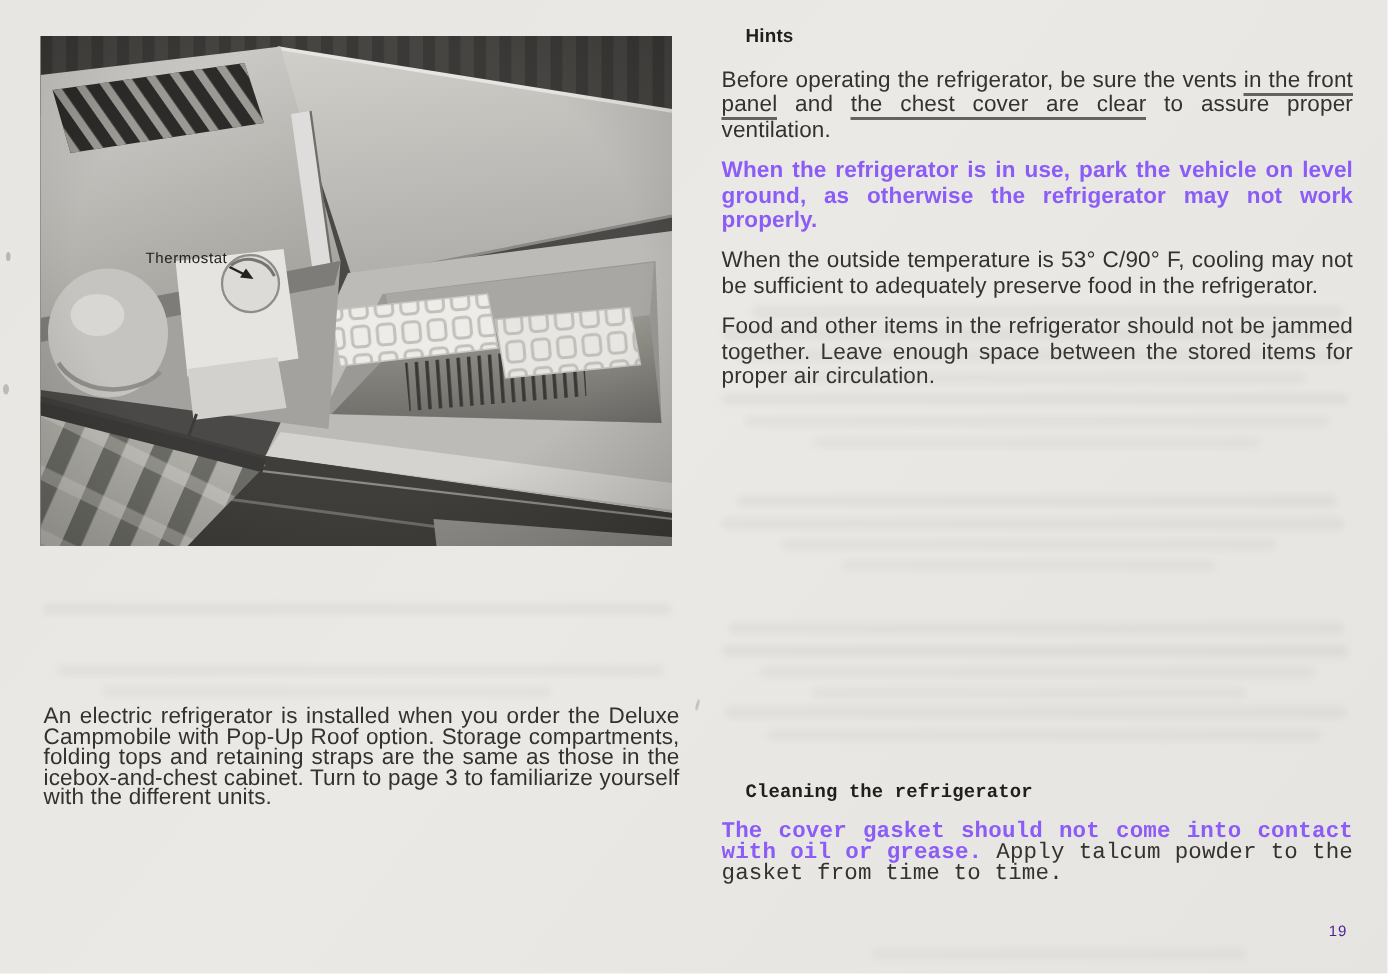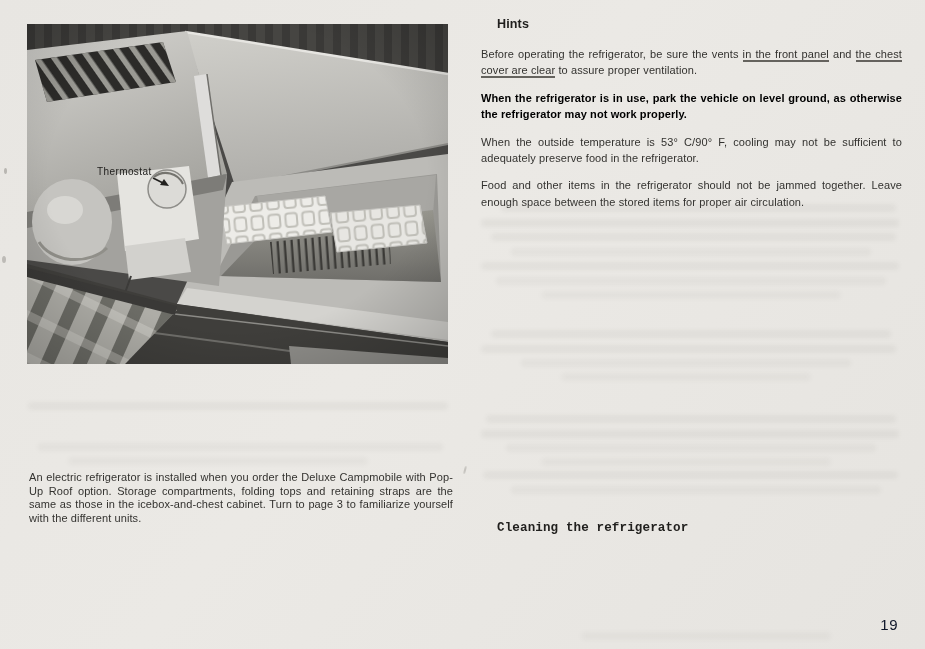--- a/index.html
+++ b/index.html
@@ -22,31 +22,31 @@
   #cabinet{left:29px;top:471px;width:424px;}
   #cleaning{left:481px;top:521px;width:421px;font-family:Liberation Mono, monospace;}
 
   h3{
     font-size:12.6px;line-height:14px;margin:0 0 13px 16px;
     font-weight:bold;color:#201f1d;letter-spacing:.1px;
   }
   #hints h3{margin-bottom:15px;}
   p{
     margin:0 0 11px 0;text-align:justify;letter-spacing:.1px;
-    font-size:11px;color:#33322f;
+    font-size:15px;color:#33322f;
   }
   #hints p{line-height:16.4px;margin-bottom:11px;}
   #cabinet p{line-height:13.5px;margin-bottom:10px;}
   #cleaning p{line-height:13.8px;margin-bottom:11px;}
-  .bold, strong{font-weight:bold;color:#000000;}
+  .bold, strong{font-weight:bold;color:#8b5cf6;}
   .u{border-bottom:2px solid rgba(68,65,60,.8);}
 
   #pagenum{
     position:absolute;top:616px;right:27px;
-    font-size:15px;color:#0f172a;letter-spacing:.5px;
+    font-size:10px;color:#4c1d95;letter-spacing:.5px;
   }
 
   
   .ghost{
     position:absolute;height:8px;border-radius:4px;
     background:#716f68;filter:blur(2px);pointer-events:none;
   }
   .speck{
     position:absolute;background:#8a8882;border-radius:50%;
     filter:blur(.5px);pointer-events:none;
@@ -180,20 +180,21 @@
   <p>When the outside temperature is 53° C/90° F, cooling may not be sufficient to adequately preserve food in the refrigerator.</p>
   <p>Food and other items in the refrigerator should not be jammed together. Leave enough space between the stored items for proper air circulation.</p>
 </section>
 
 <section id="cabinet">
   <p>An electric refrigerator is installed when you order the Deluxe Campmobile with Pop-Up Roof option. Storage compartments, folding tops and retaining straps are the same as those in the icebox-and-chest cabinet. Turn to page 3 to familiarize yourself with the different units.</p>
 </section>
 
 <section id="cleaning">
   <h3>Cleaning the refrigerator</h3>
+  <p><strong>The cover gasket should not come into contact with oil or grease.</strong><span> Apply talcum powder to the gasket from time to time.</span></p>
 </section>
 
 <div id="pagenum">19</div>
 
 <div>
   <div class="ghost" style="left:501px;top:204px;width:395px;opacity:.07"></div>
   <div class="ghost" style="left:481px;top:219px;width:418px;opacity:.08"></div>
   <div class="ghost" style="left:491px;top:233px;width:405px;opacity:.07"></div>
   <div class="ghost" style="left:511px;top:248px;width:360px;opacity:.06"></div>
   <div class="ghost" style="left:481px;top:262px;width:418px;opacity:.07"></div>

